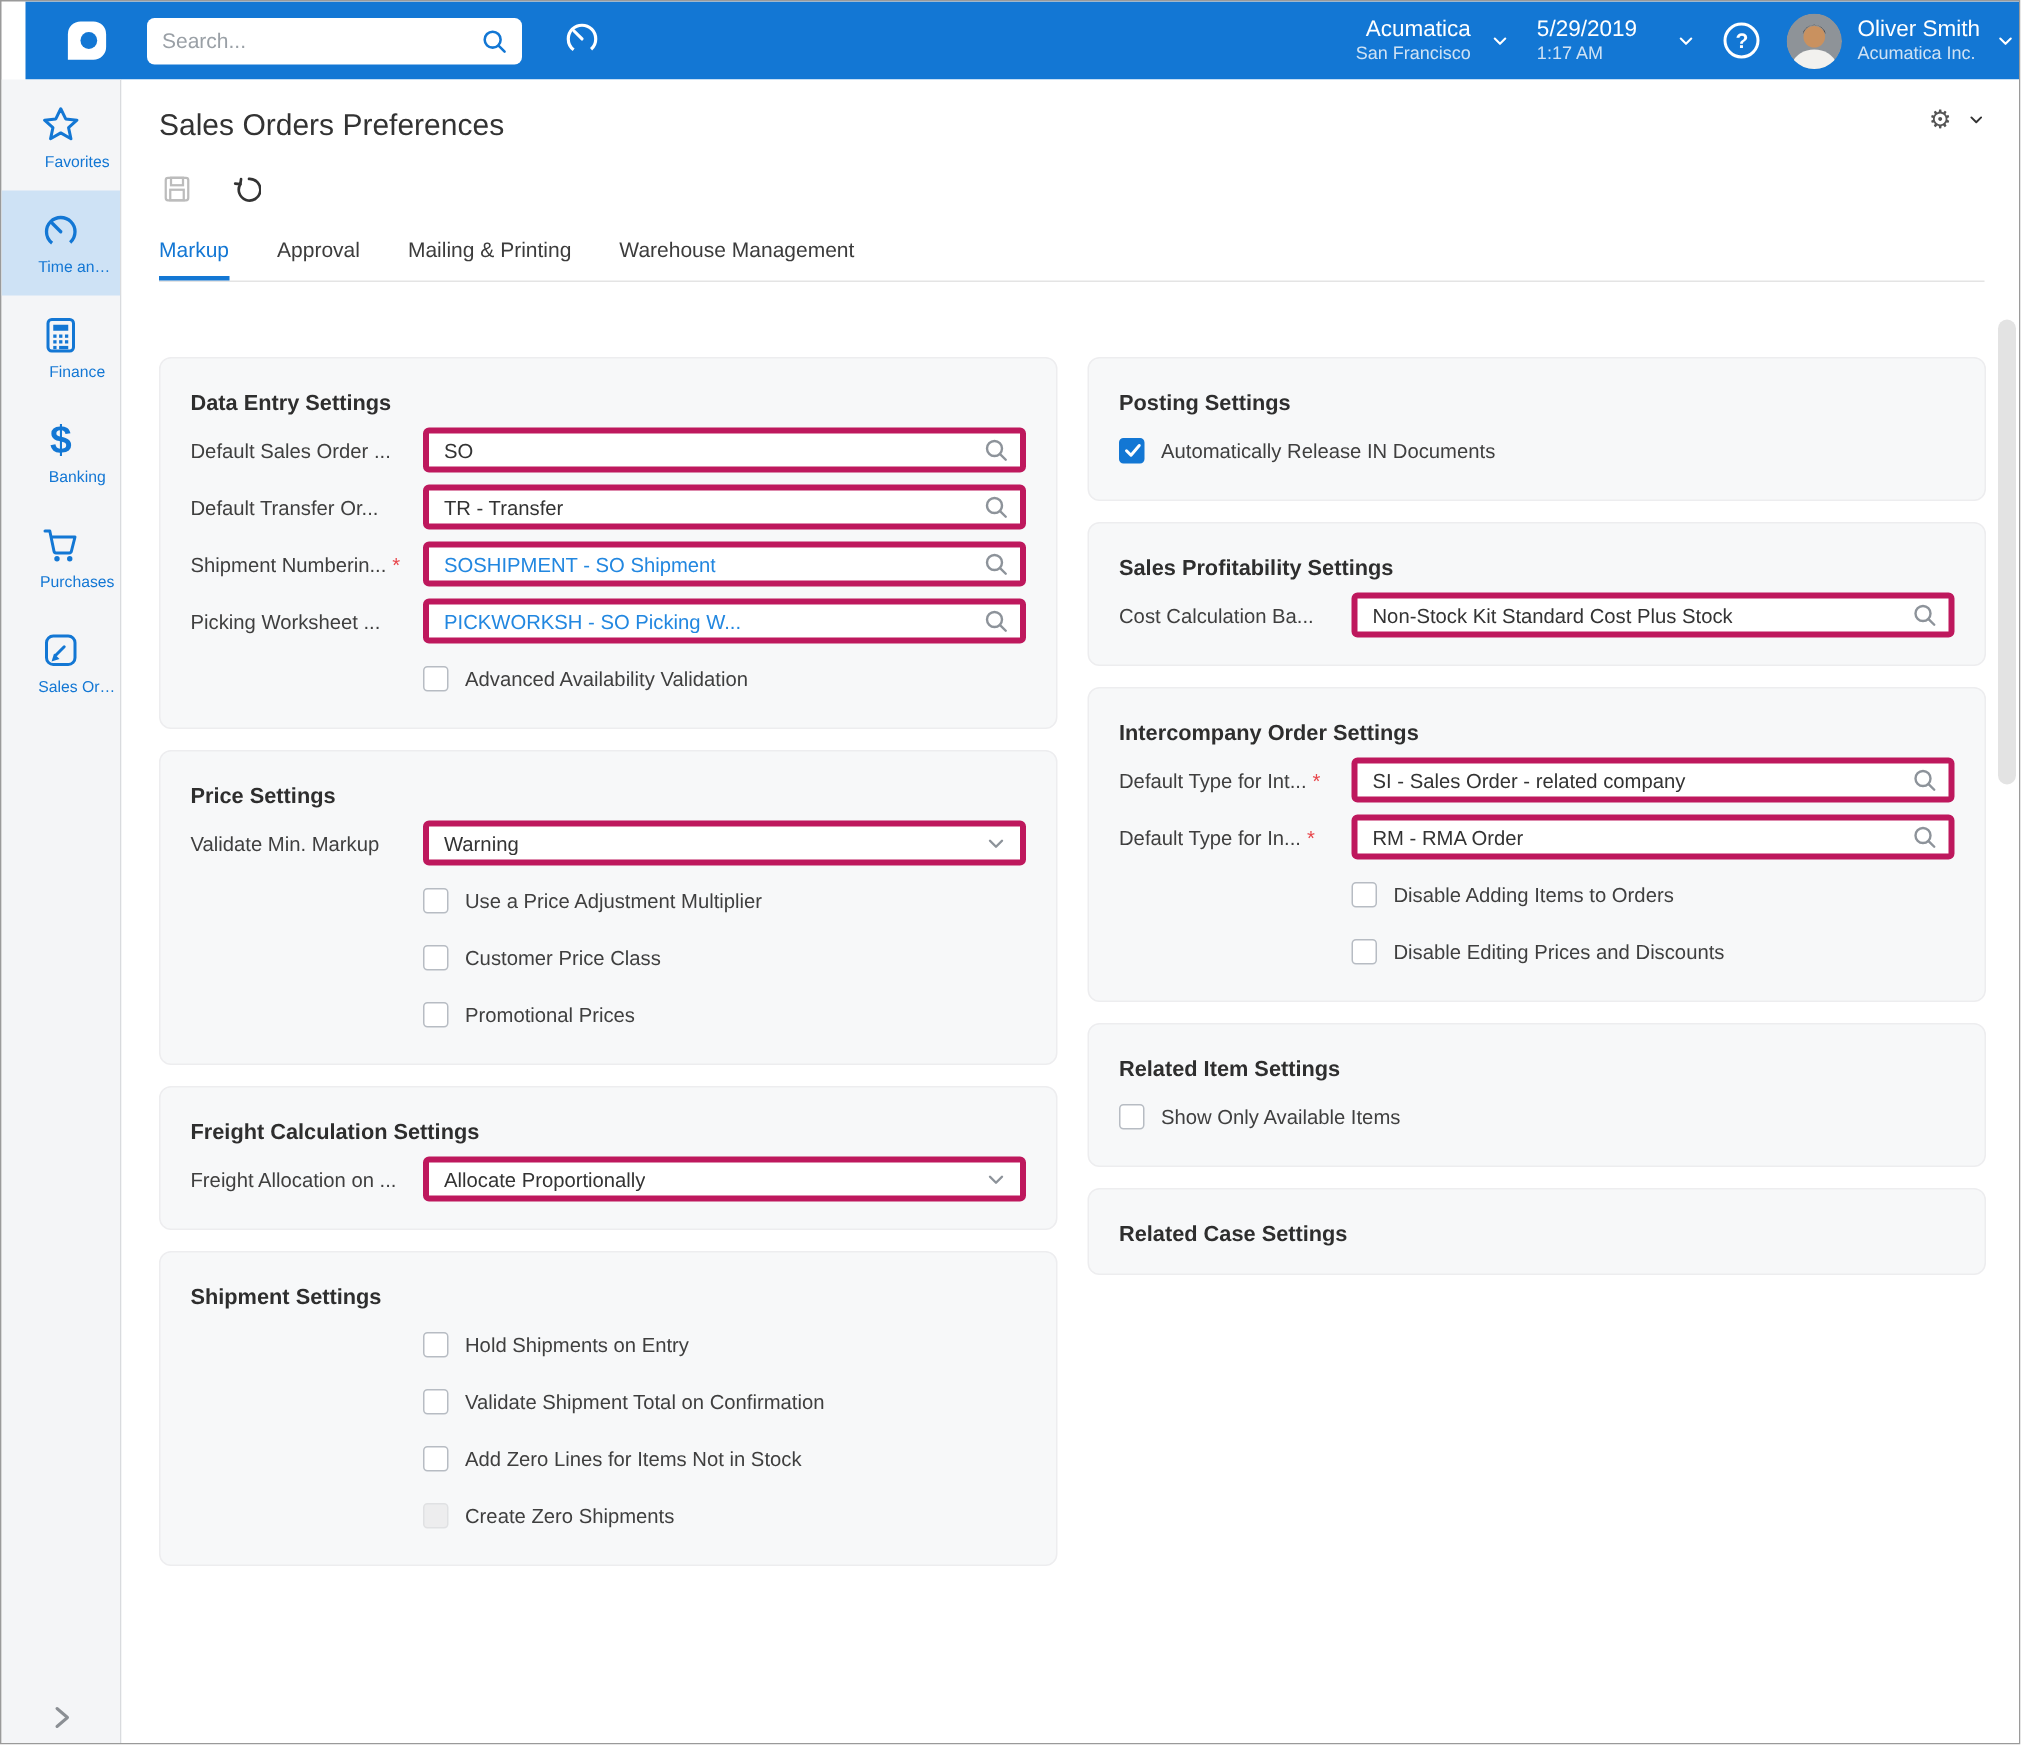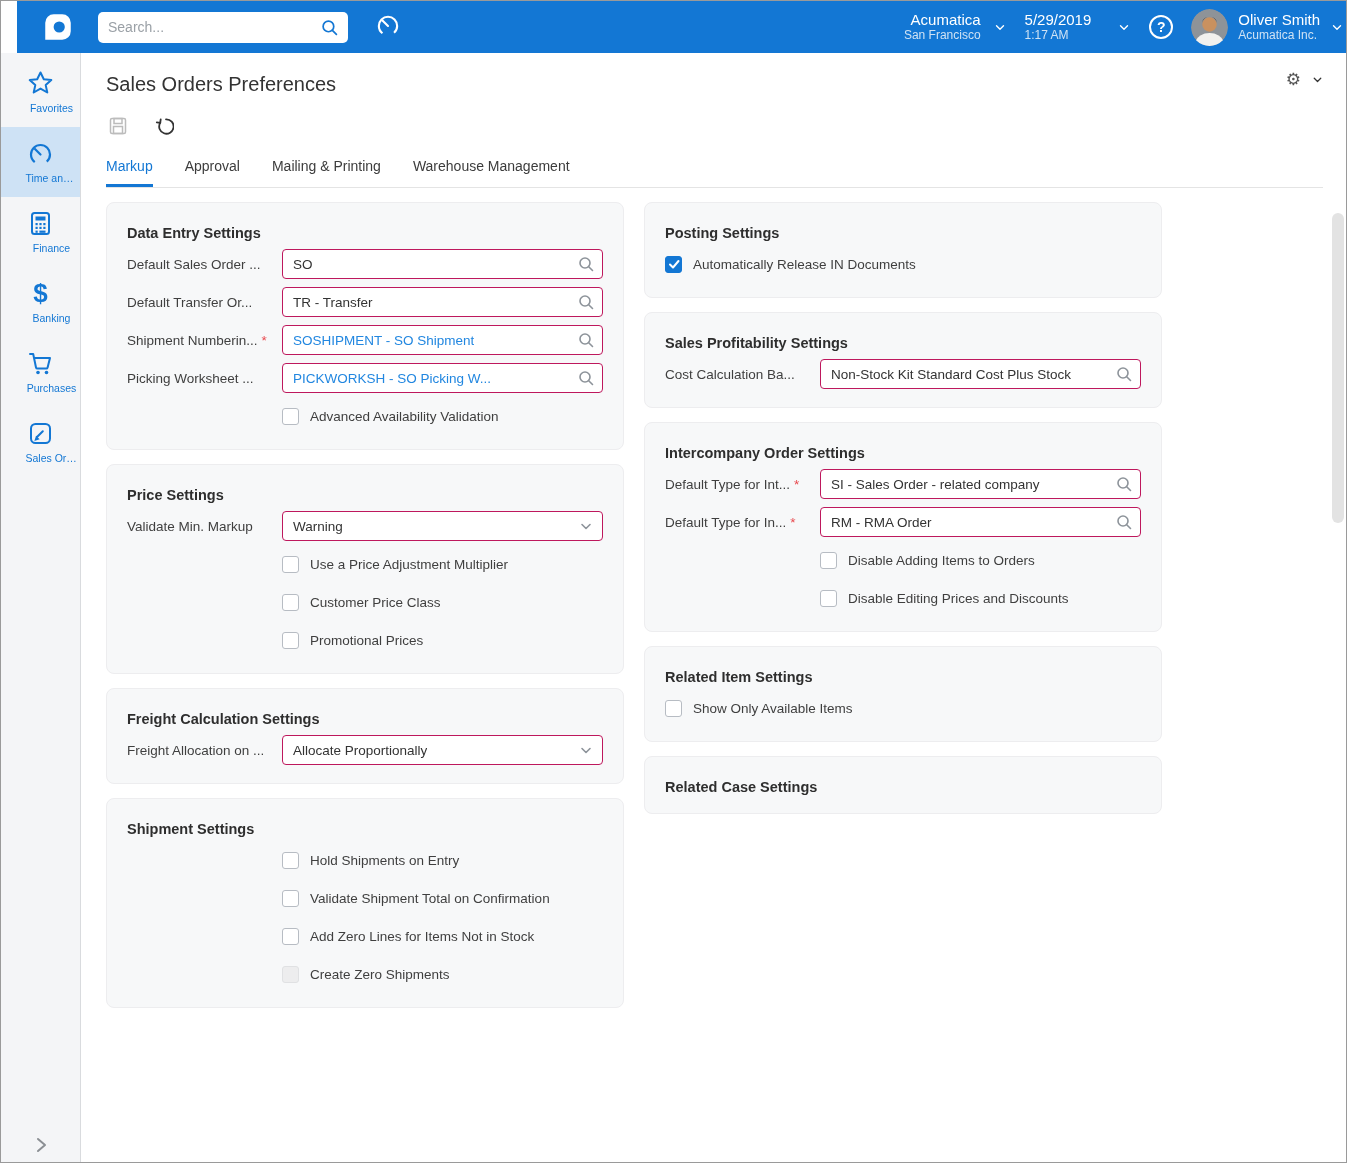--- a/index.html
+++ b/index.html
@@ -43,28 +43,28 @@
   .cmd-btn.undo { color:#333; }
 
   
   .tabs { display:flex; gap:32px; padding:22px 25px 0 25px; border-bottom:1px solid #e4e4e4; margin:0 25px; }
   .tabs { padding-left:0; }
   .tab { font-size:14px; color:#3c3c3c; padding-bottom:10px; cursor:pointer; border-bottom:3px solid transparent; }
   .tab.active { color:#1377d4; border-bottom-color:#1377d4; }
 
   
   .cols { display:flex; gap:20px; padding:14px 25px 0 25px; align-items:flex-start; }
-  .col { width:518px; flex:none; }
+  .col { width:599px; flex:none;margin-top:36px; }
   .card { background:#f7f8f9; border:1px solid #ededef; border-radius:8px; padding:16px 20px 18px 20px; margin-bottom:14px; }
   .card-title { font-size:14.5px; font-weight:bold; color:#2e2e2e; padding-top:6px; }
   .frow { display:flex; align-items:center; height:30px; margin-top:8px; }
   .flabel { width:155px; flex:none; font-size:13.5px; color:#3f3f3f; display:flex; align-items:center; }
   .req { color:#e8484d; margin-left:4px; font-size:13.5px; }
   .fctl { flex:1; display:flex; align-items:center; }
-  .input { position:relative; width:100%; height:30px; background:#fff; border:1px solid #be185d; border-radius:4px; display:flex; align-items:center; padding:0 30px 0 10px; cursor:text; }
+  .input { position:relative; width:100%; height:30px; background:#fff; border:4px solid #be185d; border-radius:4px; display:flex; align-items:center; padding:0 30px 0 10px; cursor:text; }
   .input .val { font-size:13.5px; color:#333; white-space:nowrap; overflow:hidden; text-overflow:ellipsis; }
   .input .val.link { color:#2287e0; }
   .input .tail-ic { position:absolute; right:8px; top:50%; transform:translateY(-50%); width:16px; height:16px; color:#8d939a; }
   .indent { margin-left:155px; }
   .cbrow { display:flex; align-items:center; height:30px; margin-top:8px; gap:11px; }
   .cb { width:17px; height:17px; border:1px solid #b7bcc3; border-radius:3px; background:#fff; flex:none; display:flex; align-items:center; justify-content:center; cursor:pointer; }
   .cb svg { width:12px; height:12px; color:#fff; display:none; }
   .cb.on { background:#1377d4; border-color:#1377d4; }
   .cb.on svg { display:block; }
   .cb.disabled { background:#ededee; border-color:#e0e1e3; }

